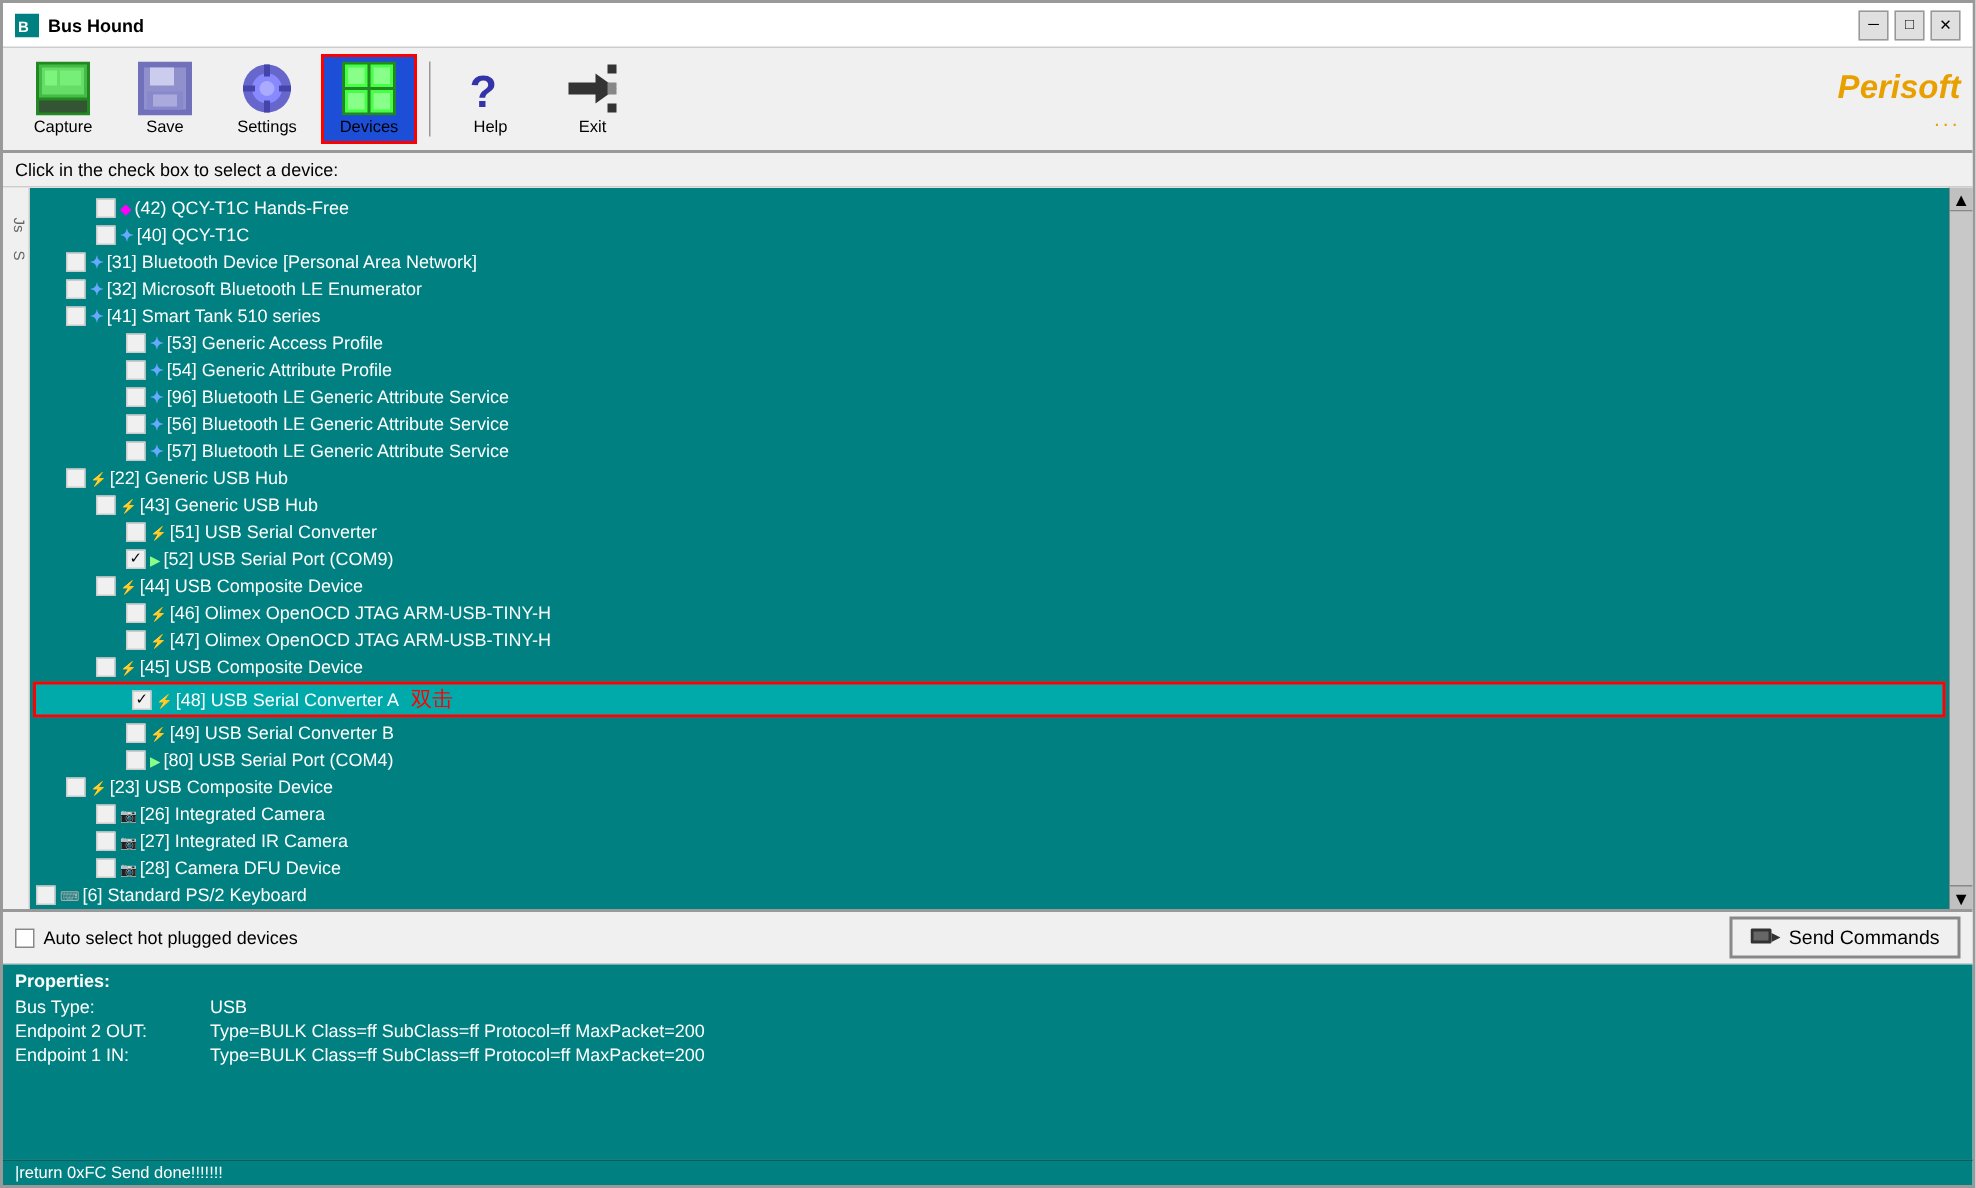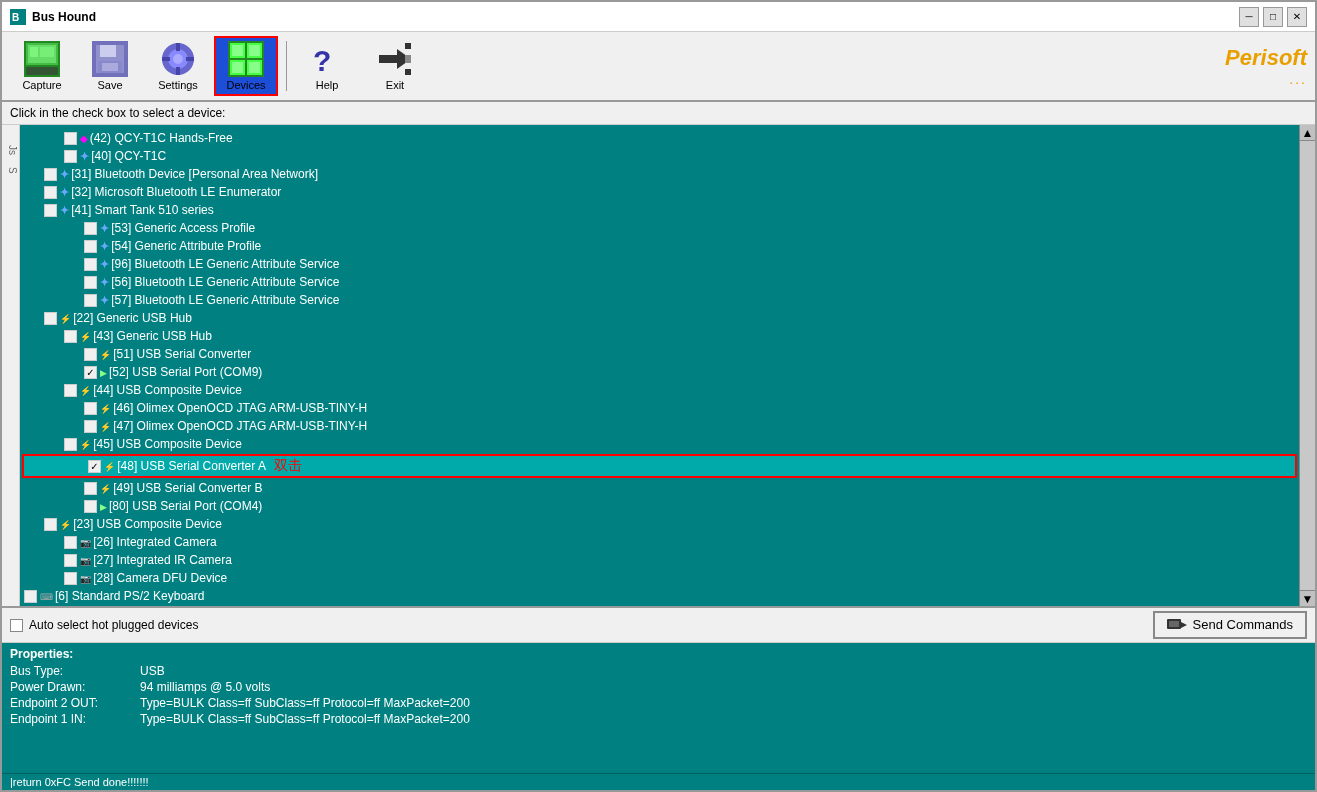--- a/index.html
+++ b/index.html
@@ -339,24 +339,20 @@
     </div>
 
     <div class="properties-area">
       <div class="properties-title">Properties:</div>
       <div id="props-container">
           <div class="prop-row">
             <span class="prop-key">Bus Type:</span>
             <span class="prop-value">USB</span>
           </div>
           <div class="prop-row">
-            <span class="prop-key">Power Drawn:</span>
-            <span class="prop-value">94 milliamps @ 5.0 volts</span>
-          </div>
-          <div class="prop-row">
             <span class="prop-key">Endpoint 2 OUT:</span>
             <span class="prop-value">Type=BULK  Class=ff  SubClass=ff  Protocol=ff  MaxPacket=200</span>
           </div>
           <div class="prop-row">
             <span class="prop-key">Endpoint 1 IN:</span>
             <span class="prop-value">Type=BULK  Class=ff  SubClass=ff  Protocol=ff  MaxPacket=200</span>
           </div>
         </div>
     </div>
 

